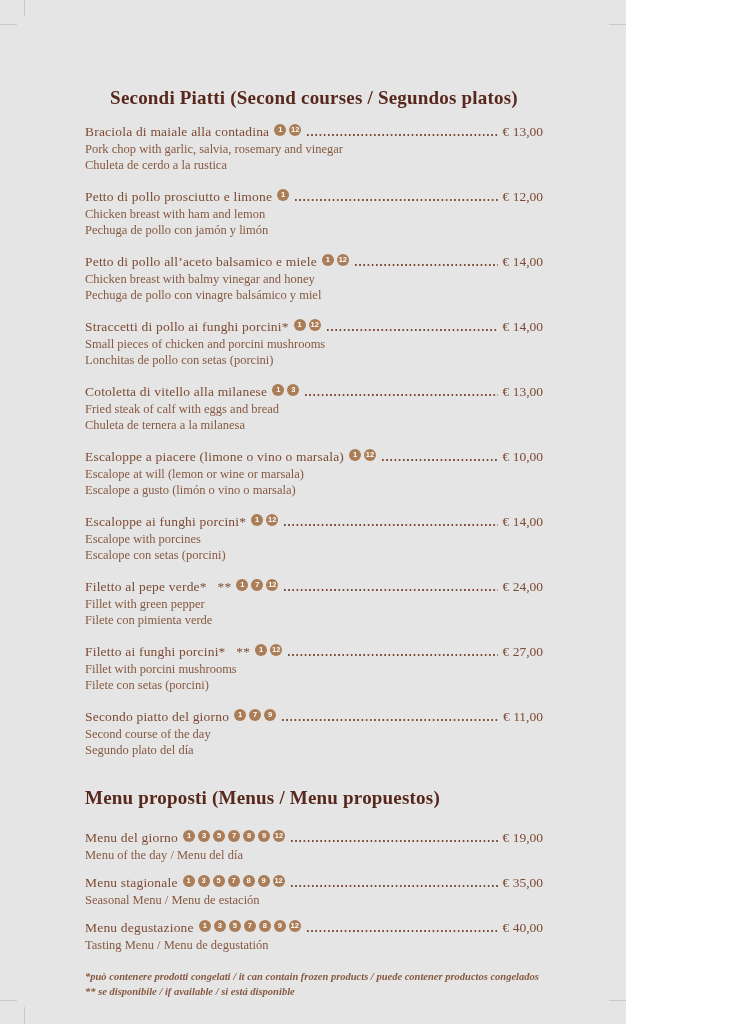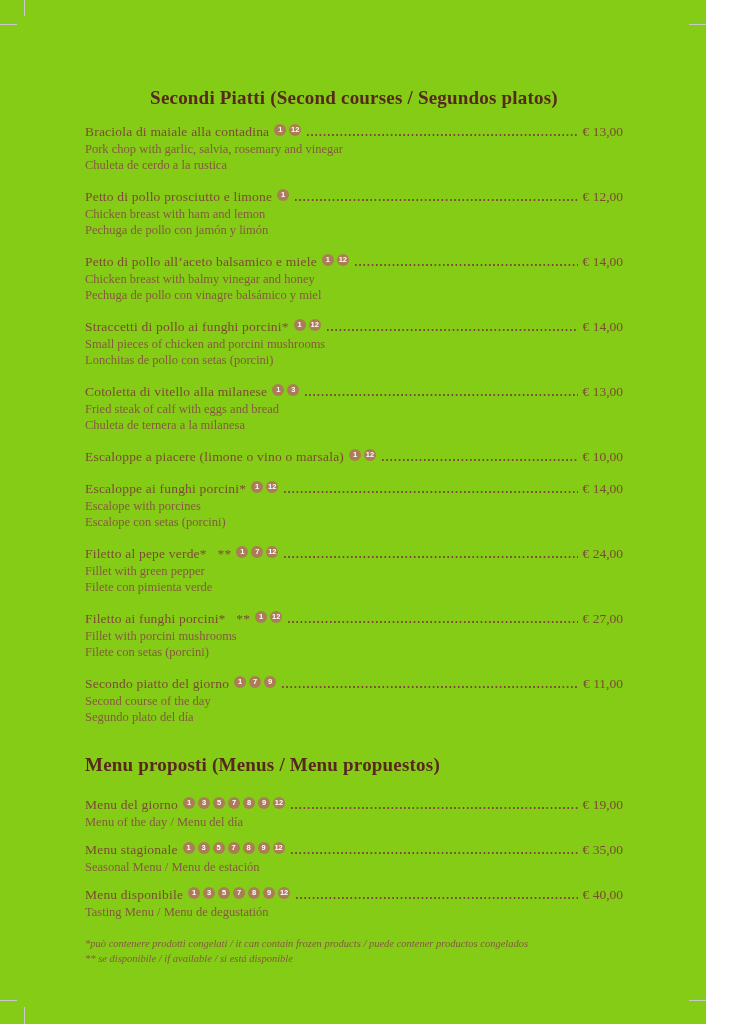--- a/index.html
+++ b/index.html
@@ -1,19 +1,19 @@
 <!DOCTYPE html>
 <html><head>
 <meta charset="utf-8">
 <style>
   html,body{margin:0;padding:0;background:#ffffff;}
   .page{
     position:relative;
-    width:706px;height:1024px;
-    background:#84cc16;
+    width:626px;height:1024px;
+    background:#e5e5e5;
     font-family:"Liberation Serif", serif;
     color:#7d4b33;
     overflow:hidden;
   }
   .crop{position:absolute;background:#c9c9c9;}
   .crop.tl-v{left:24px;top:0;width:1px;height:16px;}
   .crop.tl-h{left:0;top:24px;width:17px;height:1px;}
   .crop.tr-v{left:713px;top:0;width:1px;height:16px;}
   .crop.tr-h{right:0;top:24px;width:17px;height:1px;}
   .crop.bl-h{left:0;top:1000px;width:17px;height:1px;}
@@ -84,21 +84,21 @@
   }
   .price{white-space:pre;}
 
   .translations{margin-top:1px;}
   .translation{
     font-size:12.5px;
     line-height:16px;
     color:#875940;
   }
 
-  .footnotes{margin-top:16px;}
+  .footnotes{margin-top:16px;font-weight:bold;}
   .footnote{
     font-style:italic;
     font-size:10.5px;
     line-height:15px;
     color:#875940;
   }
 </style>
 </head>
 <body>
 
@@ -197,20 +197,24 @@
   <div class="menu-item">
     <div class="item-row">
       <span class="item-name">Escaloppe a piacere (limone o vino o marsala)</span>
       <span class="badges">
               <span class="badge">1</span>
               <span class="badge">12</span>
             </span>
       <span class="leader"></span>
       <span class="price">€ 10,00</span>
     </div>
+    <div class="translations">
+            <div class="translation">Escalope at will (lemon or wine or marsala)</div>
+            <div class="translation">Escalope a gusto (limón o vino o marsala)</div>
+          </div>
   </div>
 
   <div class="menu-item">
     <div class="item-row">
       <span class="item-name">Escaloppe ai funghi porcini*</span>
       <span class="badges">
               <span class="badge">1</span>
               <span class="badge">12</span>
             </span>
       <span class="leader"></span>
@@ -310,21 +314,21 @@
       <span class="leader"></span>
       <span class="price">€ 35,00</span>
     </div>
     <div class="translations">
             <div class="translation">Seasonal Menu / Menu de estación</div>
           </div>
   </div>
 
   <div class="menu-item compact">
     <div class="item-row">
-      <span class="item-name">Menu disponibile</span>
+      <span class="item-name">Menu degustazione</span>
       <span class="badges">
               <span class="badge">1</span>
               <span class="badge">3</span>
               <span class="badge">5</span>
               <span class="badge">7</span>
               <span class="badge">8</span>
               <span class="badge">9</span>
               <span class="badge">12</span>
             </span>
       <span class="leader"></span>

